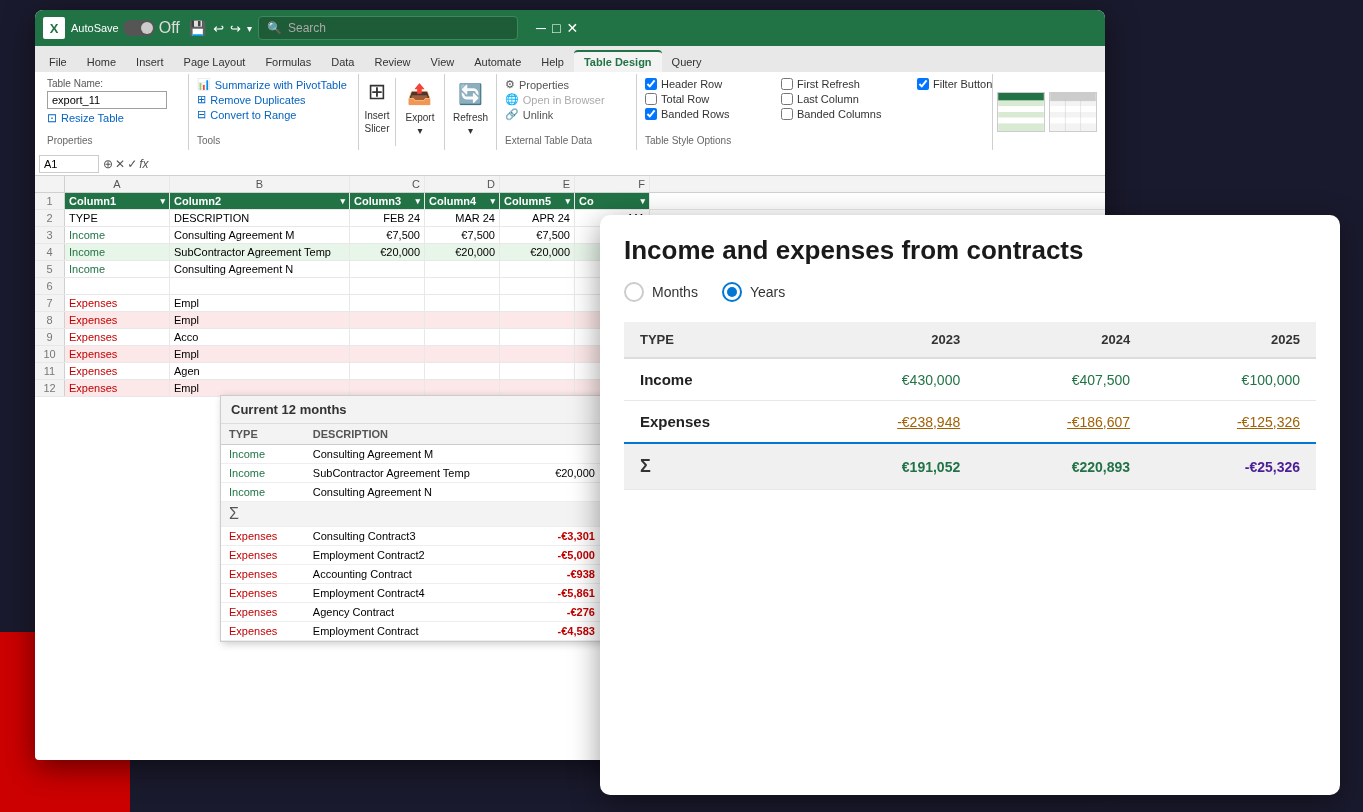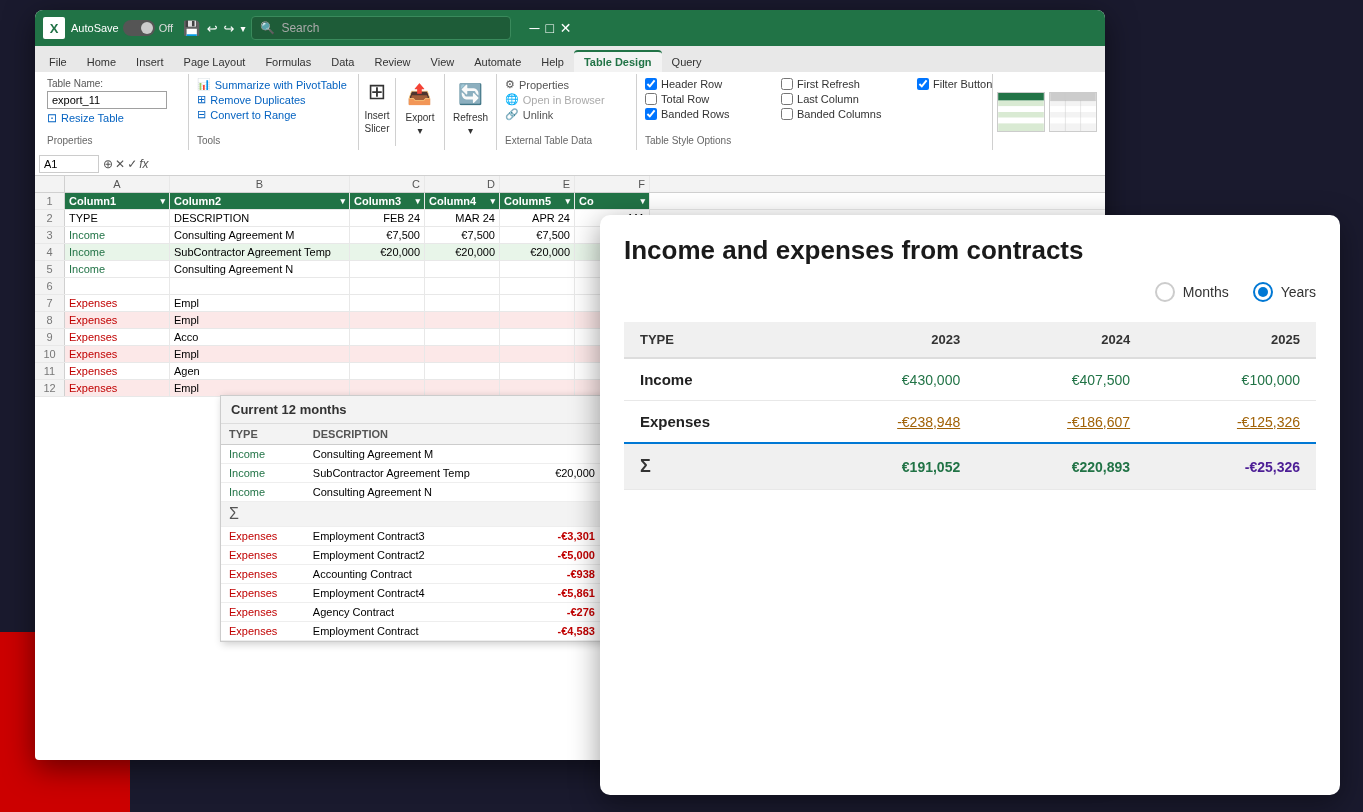--- a/index.html
+++ b/index.html
@@ -367,21 +367,20 @@
       font-size: 26px;
       font-weight: 700;
       color: #1a1a1a;
       margin-bottom: 16px;
     }
     .chart-controls {
       display: flex;
       gap: 24px;
       margin-bottom: 20px;
       align-items: center;
-      justify-content: flex-end;
     }
     .radio-option {
       display: flex;
       align-items: center;
       gap: 8px;
       font-size: 14px;
       color: #333;
       cursor: pointer;
     }
     .radio-circle {
@@ -488,21 +487,21 @@
 
 <div class="excel-window">
 
   <div class="title-bar">
     <div class="title-bar-logo">X</div>
     <div class="title-bar-autosave">
       <span>AutoSave</span>
       <div class="toggle-off">
         <div class="toggle-knob"></div>
       </div>
-      <span style="font-size:11px;color:#ddd;">Off</span>
+      <span style="font-size:16px;color:#ddd;">Off</span>
     </div>
 
     <span style="color:#fff;font-size:14px;margin-left:4px;">💾</span>
 
     <span style="color:#fff;font-size:13px;">↩</span>
     <span style="color:#fff;font-size:13px;">↪</span>
     <span style="color:#fff;font-size:10px;">▾</span>
 
 
     <div class="title-search">
@@ -861,21 +860,21 @@
           <td></td>
           <td></td>
           <td></td>
           <td></td>
           <td></td>
           <td></td>
           <td></td>
         </tr>
         <tr>
           <td class="type-expense">Expenses</td>
-          <td>Employment Contract3</td>
+          <td>Consulting Contract3</td>
           <td class="val-col neg-val">-€3,301</td>
           <td class="val-col neg-val">-€3,301</td>
           <td class="val-col neg-val">-€3,301</td>
           <td class="val-col neg-val">-€3,301</td>
           <td class="val-col neg-val">-€3,301</td>
           <td class="val-col neg-val">-€3,301</td>
           <td class="val-col neg-val">-€3,301</td>
         </tr>
         <tr>
           <td class="type-expense">Expenses</td>

